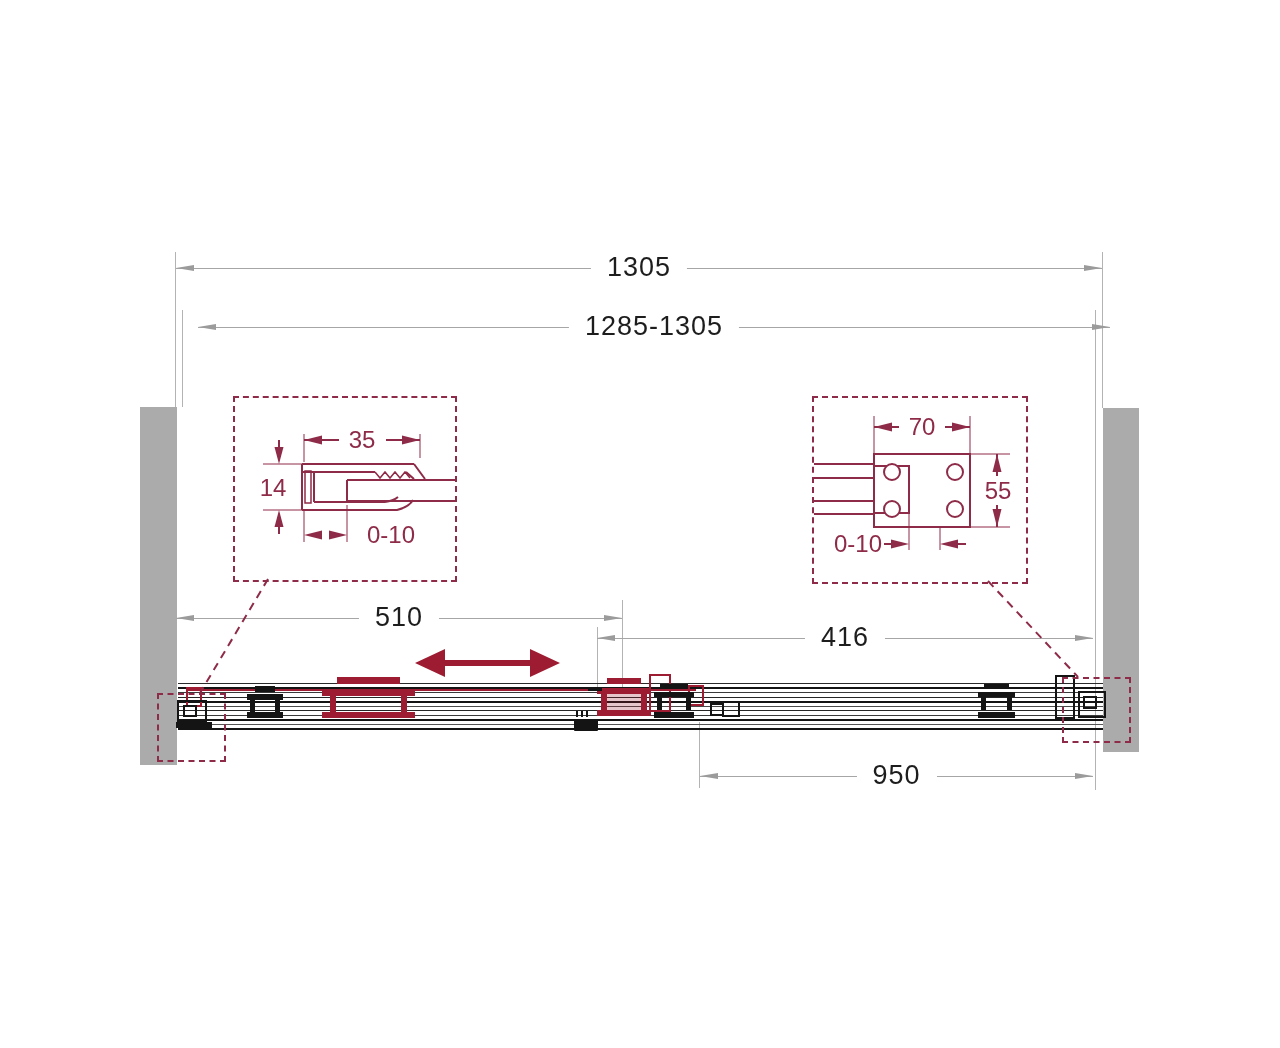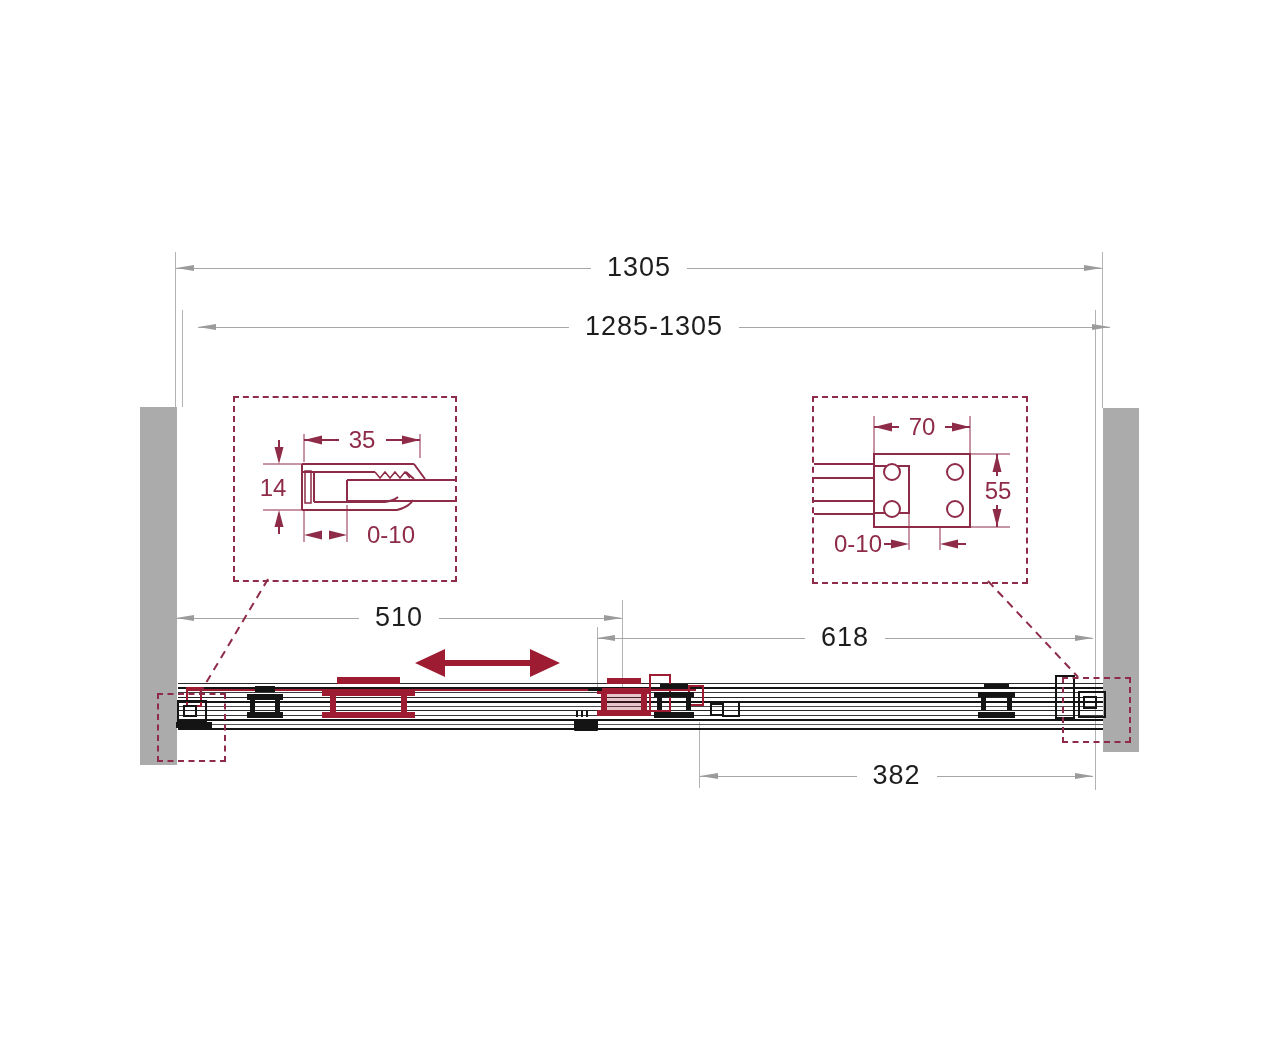--- a/index.html
+++ b/index.html
@@ -63,26 +63,26 @@
   </div>
 
   <div class="dim" style="left:176px;top:618px;width:446px;">
     <i class="ah l"></i>
     <i class="ah r"></i>
     <span class="lbl">510</span>
   </div>
   <div class="dim" style="left:597px;top:638px;width:496px;">
     <i class="ah l"></i>
     <i class="ah r"></i>
-    <span class="lbl">618</span>
+    <span class="lbl">416</span>
   </div>
   <div class="dim" style="left:700px;top:776px;width:393px;">
     <i class="ah l"></i>
     <i class="ah r"></i>
-    <span class="lbl">382</span>
+    <span class="lbl">950</span>
   </div>
 
   <div class="slide-arrow">
     <div class="hl"></div>
     <div class="shaft"></div>
     <div class="hr"></div>
   </div>
 
   <div class="rail" style="top:683px;height:1px;background:#2a2a2a;"></div>
   <div class="rail" style="top:687px;height:2px;background:#141414;"></div>

